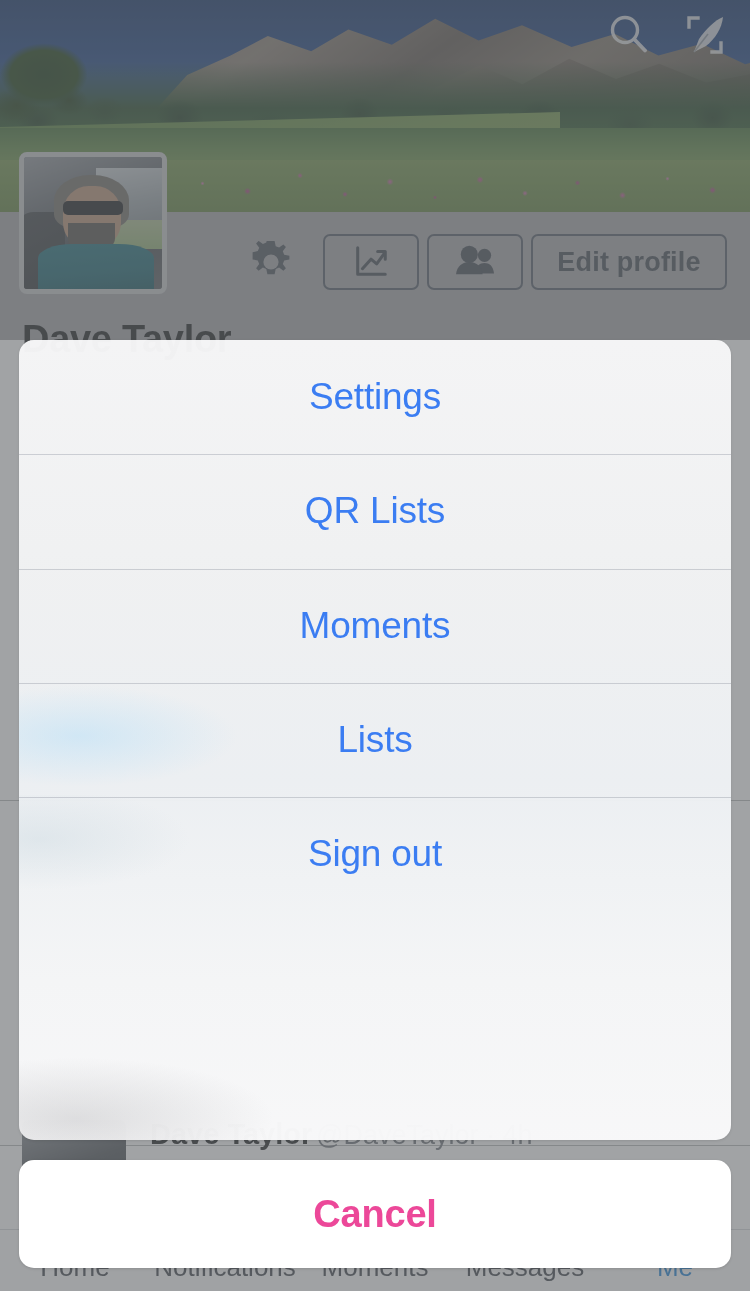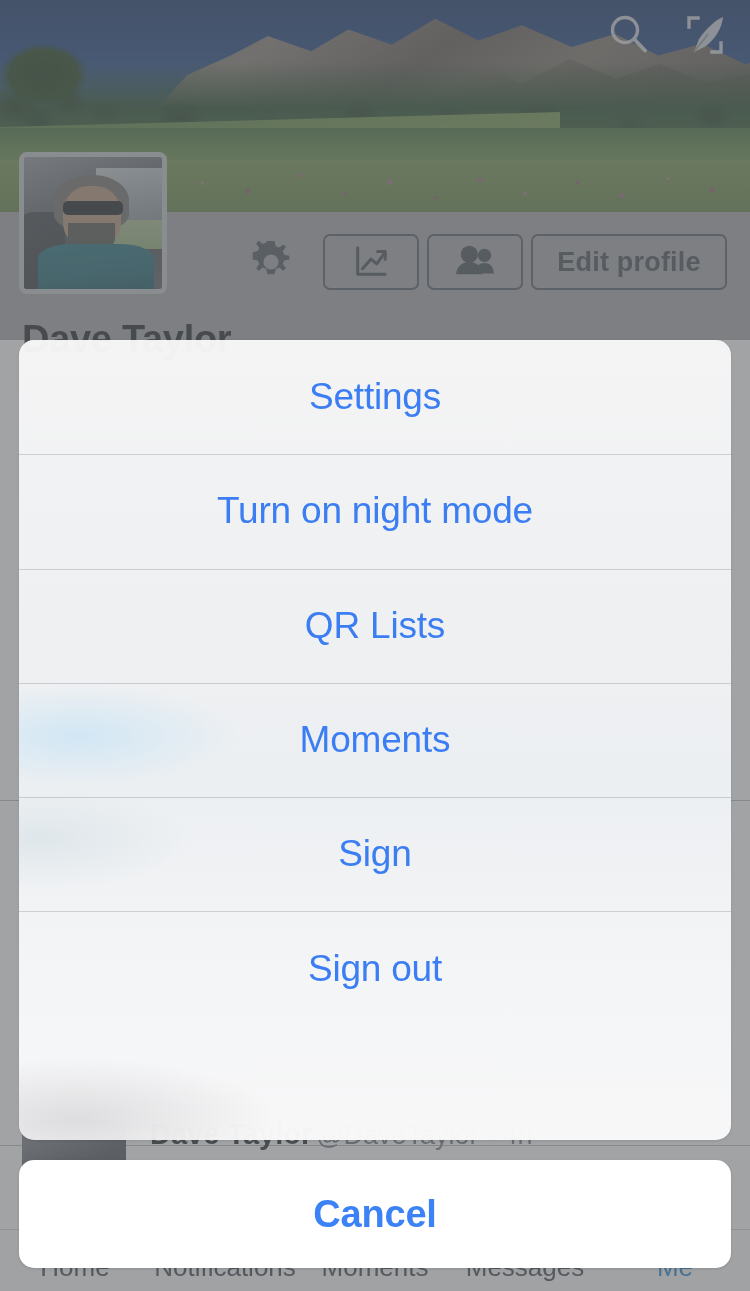--- a/index.html
+++ b/index.html
@@ -238,21 +238,21 @@
     background:radial-gradient(ellipse 260px 80px at 16% 82%, rgba(120,120,124,.20) 0%, rgba(120,120,124,0) 76%);
     pointer-events:none; }
 
   
   #cancel-sheet {
     position:absolute; left:19px; top:1160px;
     width:712px; height:108px;
     border-radius:15px;
     background:#ffffff;
     display:flex; align-items:center; justify-content:center;
-    font-size:38px; font-weight:700; color:#3b82f6;
+    font-size:38px; font-weight:700; color:#ec4899;
     letter-spacing:-.2px;
     box-shadow:0 1px 3px rgba(0,0,0,.12);
   }
 </style>
 </head>
 <body>
 
 <div id="screen">
 
   <div id="app-layer">
@@ -345,24 +345,23 @@
   </div>
 
   <div id="dim"></div>
 
   <div id="sheet">
     <div class="tint-lists"></div>
     <div class="tint-drafts"></div>
     <div class="tint-sign"></div>
 
     <div class="sheet-item">Settings</div>
-    <div class="sheet-item">Turn on night mode</div>
     <div class="sheet-item">QR Lists</div>
     <div class="sheet-item">Moments</div>
-    <div class="sheet-item">Sign</div>
+    <div class="sheet-item">Lists</div>
     <div class="sheet-item">Sign out</div>
   </div>
 
   <div id="cancel-sheet">
     <span>Cancel</span>
   </div>
 
 </div>
 
 </body></html>

